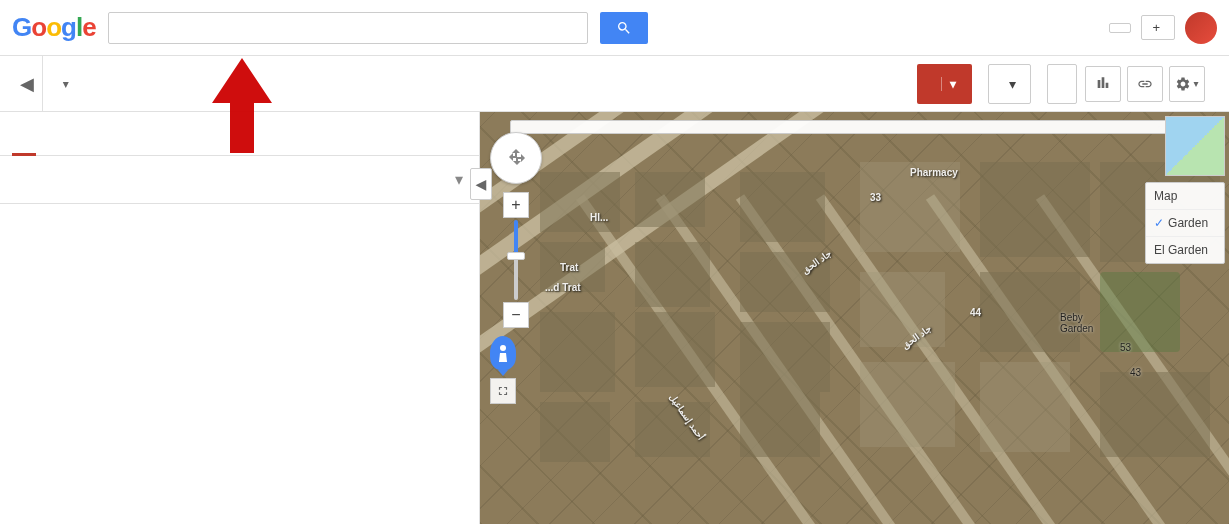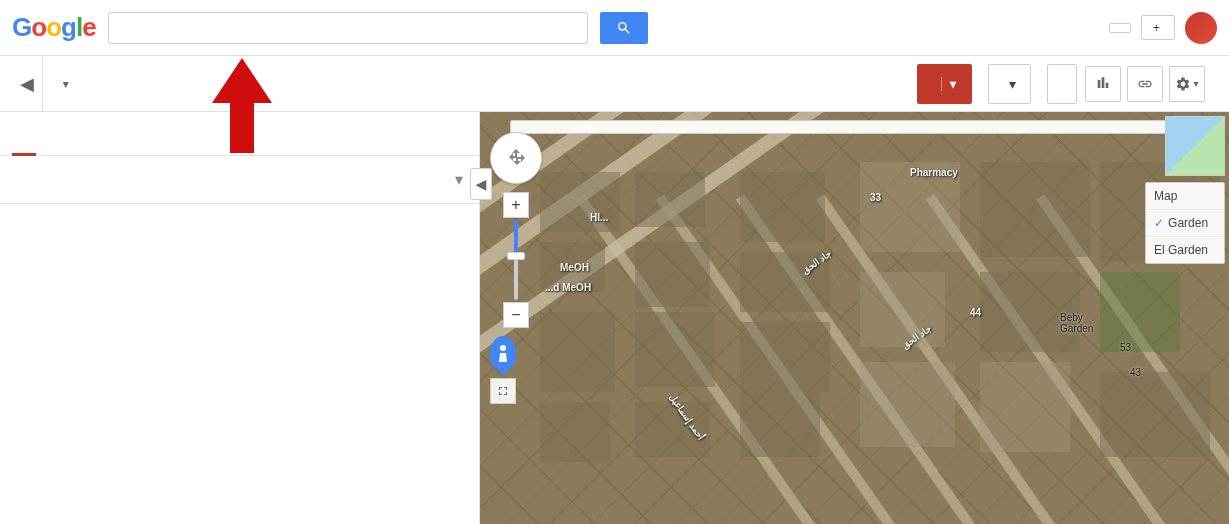--- a/index.html
+++ b/index.html
@@ -661,22 +661,22 @@
       <div class="block-light" style="width:85px;height:75px;top:160px;left:380px;"></div>
       <div class="block-light" style="width:95px;height:85px;top:250px;left:380px;"></div>
       <div class="block" style="width:110px;height:95px;top:50px;left:500px;"></div>
       <div class="block" style="width:100px;height:80px;top:160px;left:500px;"></div>
       <div class="block-light" style="width:90px;height:90px;top:250px;left:500px;"></div>
       <div class="green-area" style="width:80px;height:80px;top:160px;left:620px;border-radius:4px;"></div>
       <div class="block" style="width:120px;height:100px;top:50px;left:620px;"></div>
       <div class="block" style="width:110px;height:85px;top:260px;left:620px;"></div>
 
       <div class="map-label" style="top:100px;left:110px;">HI...</div>
-      <div class="map-label" style="top:150px;left:80px;">MeOH</div>
-      <div class="map-label" style="top:170px;left:65px;">...d MeOH</div>
+      <div class="map-label" style="top:150px;left:80px;">Trat</div>
+      <div class="map-label" style="top:170px;left:65px;">...d Trat</div>
       <div class="map-label" style="top:55px;left:430px;">Pharmacy</div>
       <div class="map-label-dark" style="top:200px;left:580px;">Beby<br>Garden</div>
       <div class="map-label-dark" style="top:230px;left:640px;">53</div>
       <div class="map-label-dark" style="top:255px;left:650px;">43</div>
       <div class="map-label" style="top:80px;left:390px;">33</div>
       <div class="map-label" style="top:195px;left:490px;">44</div>
 
       <div class="map-label" style="top:145px;left:320px;transform:rotate(-35deg);font-size:9px;">جاد الحق</div>
       <div class="map-label" style="top:220px;left:420px;transform:rotate(-35deg);font-size:9px;">جاد الحق</div>
       <div class="map-label" style="top:300px;left:180px;transform:rotate(55deg);font-size:9px;">أحمد إسماعيل</div>

